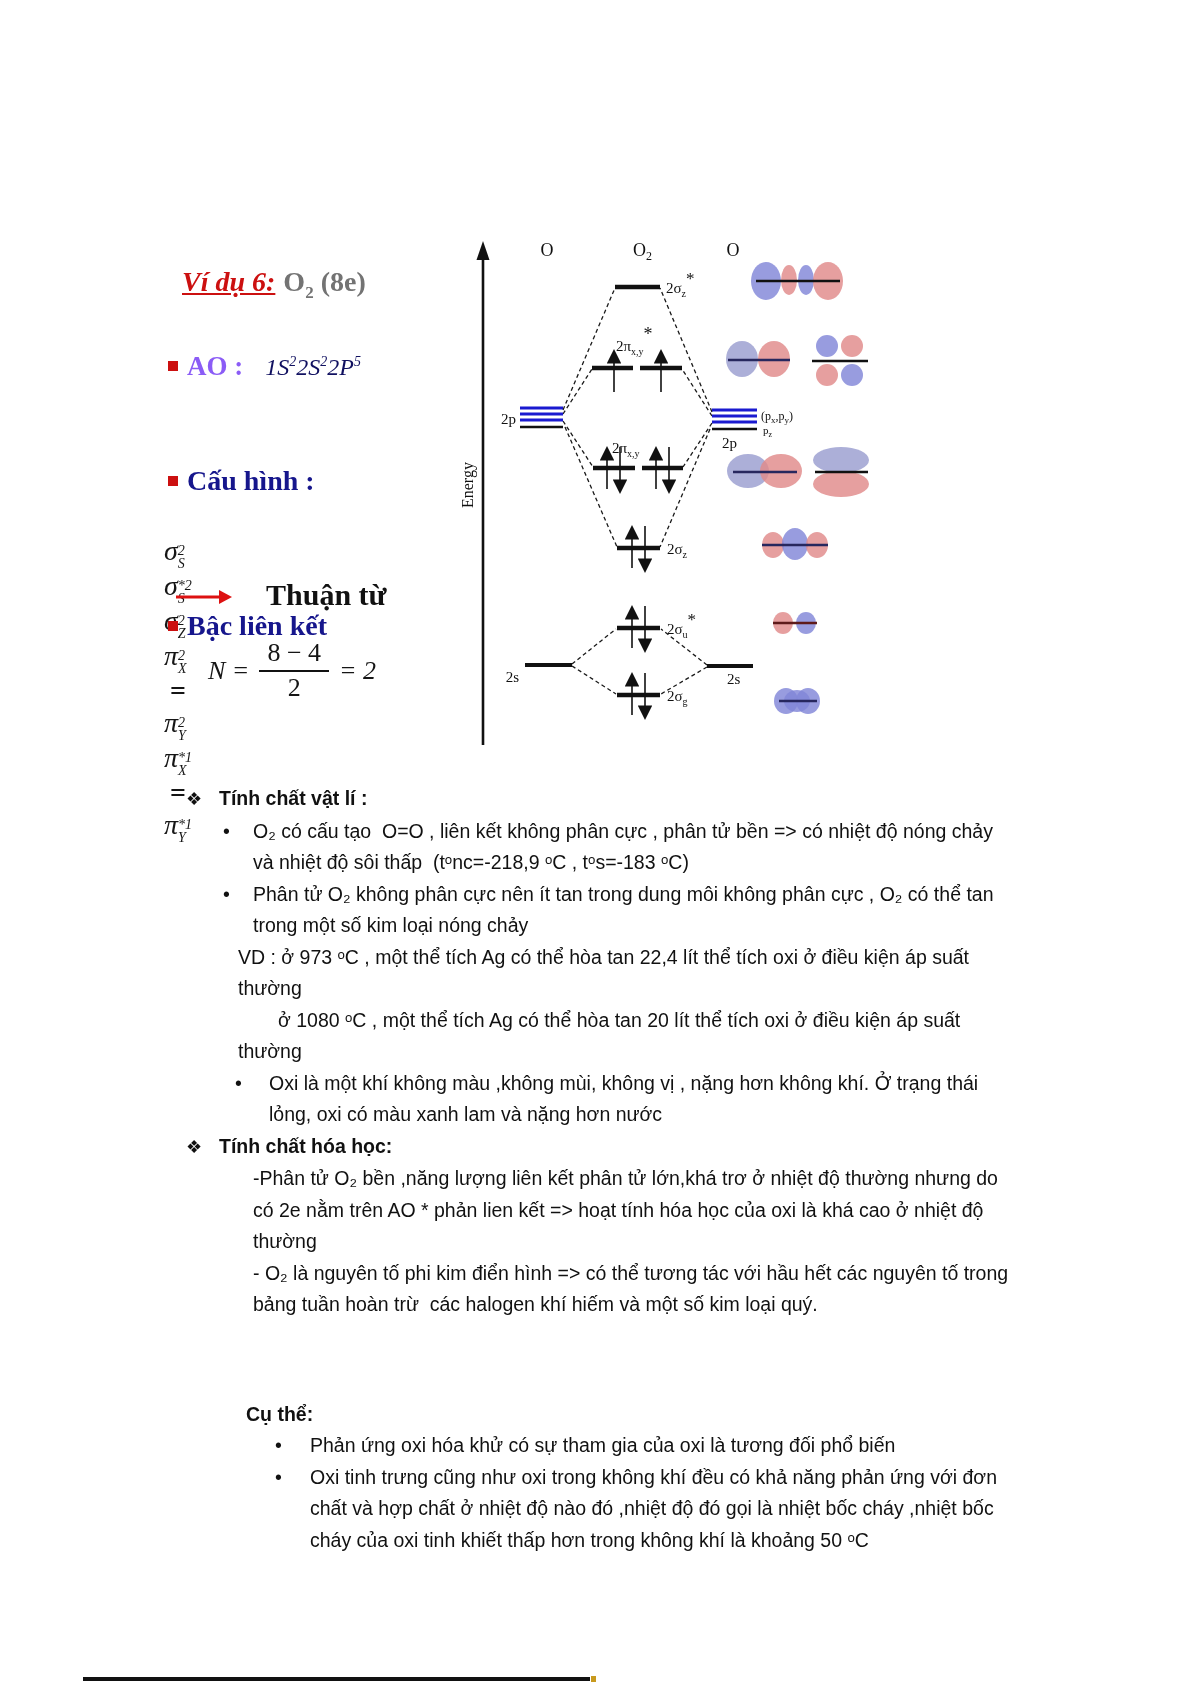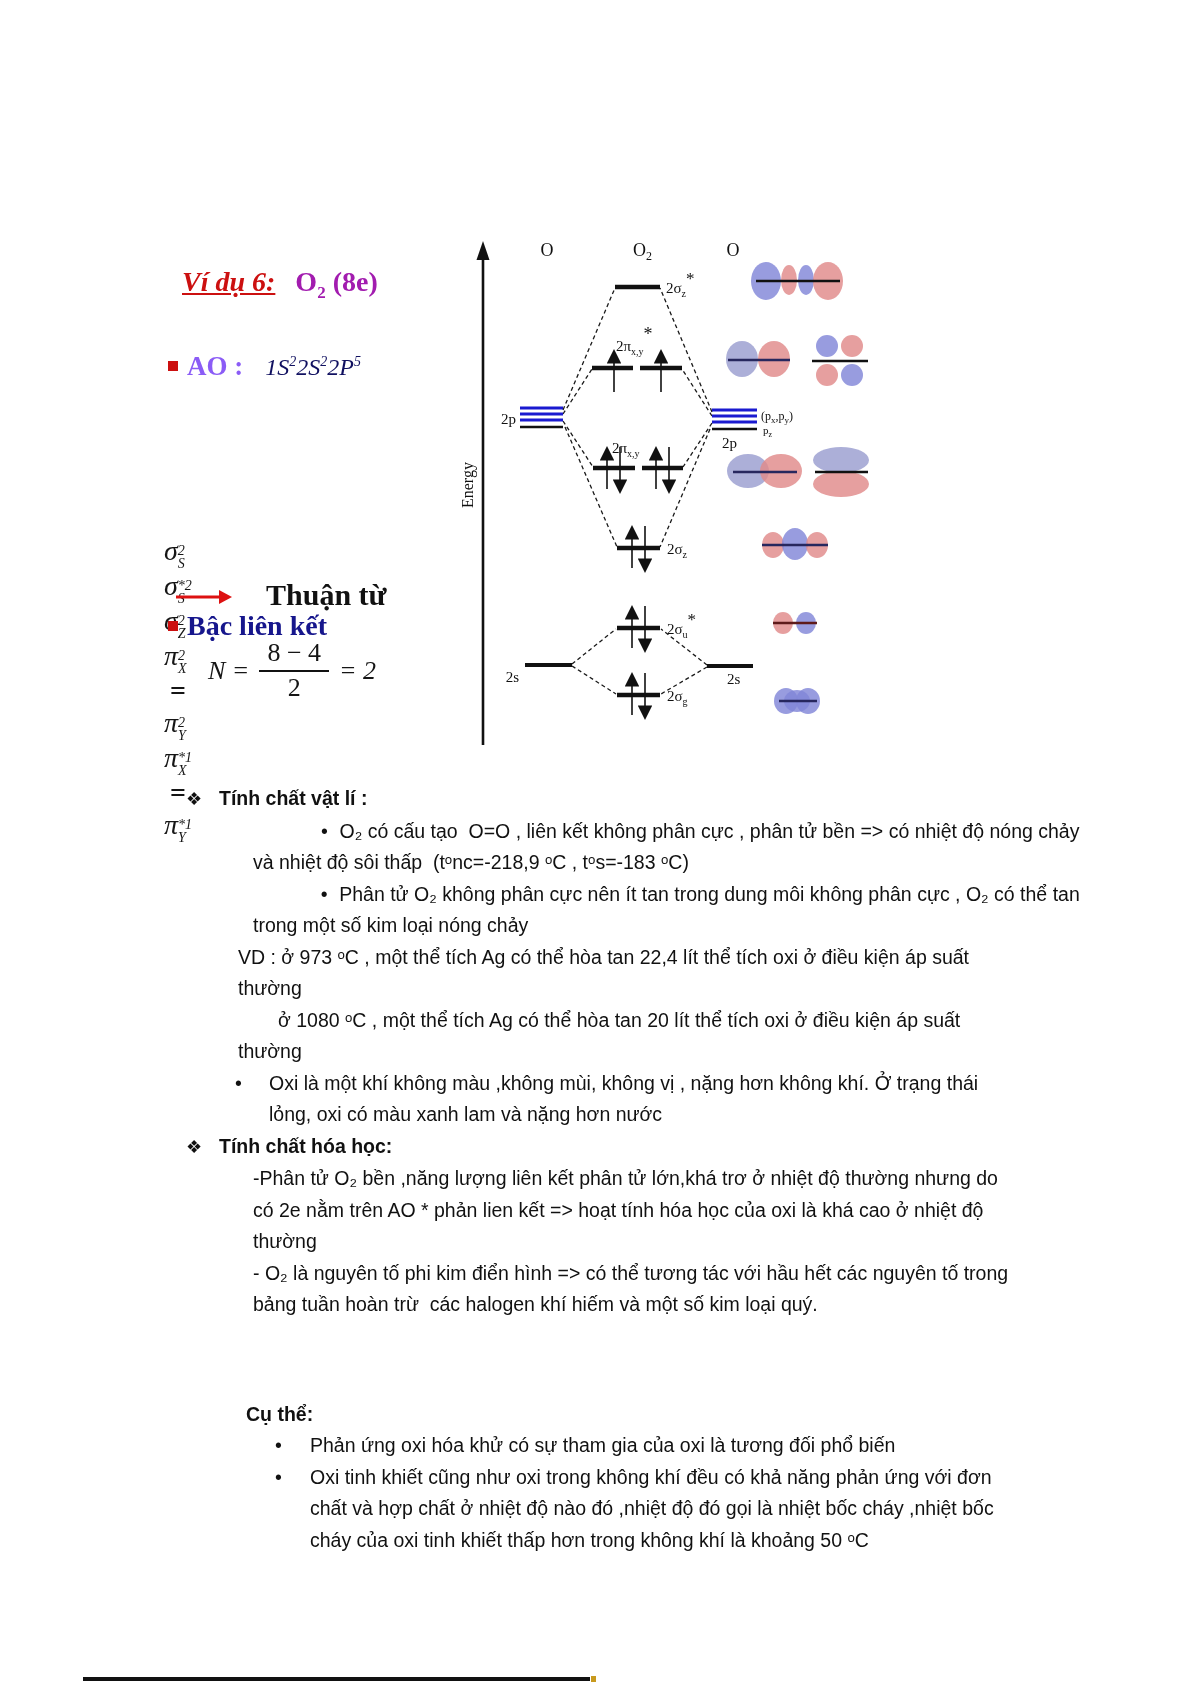--- a/index.html
+++ b/index.html
@@ -2,21 +2,21 @@
 <html><head>
 <meta charset="utf-8">
 <style>
   html,body{margin:0;padding:0;background:#ffffff;}
   .page{position:relative;width:1191px;height:1685px;background:#ffffff;overflow:hidden;
         font-family:"Liberation Sans","DejaVu Sans",sans-serif;color:#111;}
 
   
   .slide-item{position:absolute;font-family:"Liberation Serif","DejaVu Serif",serif;white-space:pre;}
   .vd-label{color:#cc1010;font-weight:bold;font-style:italic;font-size:28px;text-decoration:underline;font-family:Liberation Serif, serif;}
-  .vd-formula{color:#a21caf;font-weight:bold;font-size:28px;margin-left:20px;}
+  .vd-formula{color:#737373;font-weight:bold;font-size:28px;margin-left:8px;}
   .red-square{display:inline-block;width:10px;height:10px;background:#cc1010;margin-right:9px;vertical-align:4px;}
   .ao-label{color:#8b5cf6;font-weight:bold;font-size:27px;}
   .ao-config{font-style:italic;color:#101060;font-size:24px;margin-left:22px;}
   .ao-config sup{font-size:14px;}
   .head-blue{color:#16168c;font-weight:bold;font-size:28px;}
   .formula-line{font-size:28px;font-style:italic;color:#151515;}
   .term{display:inline-block;}
   .stack{display:inline-block;vertical-align:-8px;font-size:14px;line-height:13px;text-align:left;margin-right:2px;}
   .stack span{display:block;}
   .eq{font-style:normal;font-weight:bold;margin:0 6px;}
@@ -28,21 +28,21 @@
 
   
   .mo-svg{position:absolute;left:420px;top:205px;}
   .mo-svg text{font-family:"Liberation Serif","DejaVu Serif",serif;fill:#111;}
 
   
   .content{position:absolute;left:16px;top:783px;width:1150px;font-size:19.5px;line-height:31.5px;}
   .content .ln{white-space:pre;}
   .sec-head{margin-left:170px;font-weight:bold;}
   .sec-head .marker{display:inline-block;width:33px;font-size:18px;}
-  .b1{margin-left:207px;text-align:center;}
+  .b1{margin-left:207px;}
   .b1 .dot{display:inline-block;width:30px;}
   .b1b{margin-left:219px;}
   .b1b .dot{display:inline-block;width:34px;}
   .c1{margin-left:237px;}
   .c1b{margin-left:253px;}
   .vd{margin-left:222px;}
   .vd2{margin-left:262px;}
   .chem{margin-left:237px;}
   .cu-head{margin-left:230px;margin-top:78px;font-weight:bold;}
   .b2{margin-left:259px;}
@@ -59,20 +59,23 @@
 <div class="page">
 
   <div class="slide-item" style="left:166px;top:248px;">
     <span class="vd-label">Ví dụ 6:</span><span class="vd-formula"><span>O</span><sub style="font-size:17px;">2</sub><span> (8e)</span></span>
   </div>
 
   <div class="slide-item" style="left:152px;top:333px;">
     <span class="red-square"></span><span class="ao-label">AO :</span><span class="ao-config"><span>1S</span><sup>2</sup><span>2S</span><sup>2</sup><span>2P</span><sup>5</sup></span>
   </div>
 
+  <div class="slide-item" style="left:152px;top:447px;">
+    <span class="red-square"></span><span class="head-blue">Cấu hình :</span>
+  </div>
 
   <div class="slide-item formula-line" style="left:136px;top:503px;">
     <span class="term"><span>σ</span><span class="stack"><span>2</span><span>S</span></span></span>
     <span class="term"><span>σ</span><span class="stack"><span>*2</span><span>S</span></span></span>
     <span class="term"><span>σ</span><span class="stack"><span>2</span><span>Z</span></span></span>
     <span class="term"><span>π</span><span class="stack"><span>2</span><span>X</span></span></span>
     <span class="eq">=</span>
     <span class="term"><span>π</span><span class="stack"><span>2</span><span>Y</span></span></span>
     <span class="term"><span>π</span><span class="stack"><span>*1</span><span>X</span></span></span>
     <span class="eq">=</span>
@@ -248,20 +251,20 @@
     <div class="ln sec-head"><span class="marker">❖</span><span>Tính chất hóa học:</span></div>
     <div class="ln chem">-Phân tử O₂ bền ,năng lượng liên kết phân tử lớn,khá trơ ở nhiệt độ thường nhưng do</div>
     <div class="ln chem">có 2e nằm trên AO * phản lien kết =&gt; hoạt tính hóa học của oxi là khá cao ở nhiệt độ</div>
     <div class="ln chem">thường</div>
     <div class="ln chem">- O₂ là nguyên tố phi kim điển hình =&gt; có thể tương tác với hầu hết các nguyên tố trong</div>
     <div class="ln chem">bảng tuần hoàn trừ  các halogen khí hiếm và một số kim loại quý.</div>
 
     <div class="ln cu-head">Cụ thể:</div>
 
     <div class="ln b2"><span class="dot">•</span><span>Phản ứng oxi hóa khử có sự tham gia của oxi là tương đối phổ biến</span></div>
-    <div class="ln b2"><span class="dot">•</span><span>Oxi tinh khiết cũng như oxi trong không khí đều có khả năng phản ứng với đơn</span></div>
+    <div class="ln b2"><span class="dot">•</span><span>Oxi tinh trưng cũng như oxi trong không khí đều có khả năng phản ứng với đơn</span></div>
     <div class="ln c2">chất và hợp chất ở nhiệt độ nào đó ,nhiệt độ đó gọi là nhiệt bốc cháy ,nhiệt bốc</div>
     <div class="ln c2">cháy của oxi tinh khiết thấp hơn trong không khí là khoảng 50 ᵒC</div>
   </div>
 
   <div class="bottom-rule"></div>
   <div class="rule-end-mark"></div>
 </div>
 
 </body></html>

